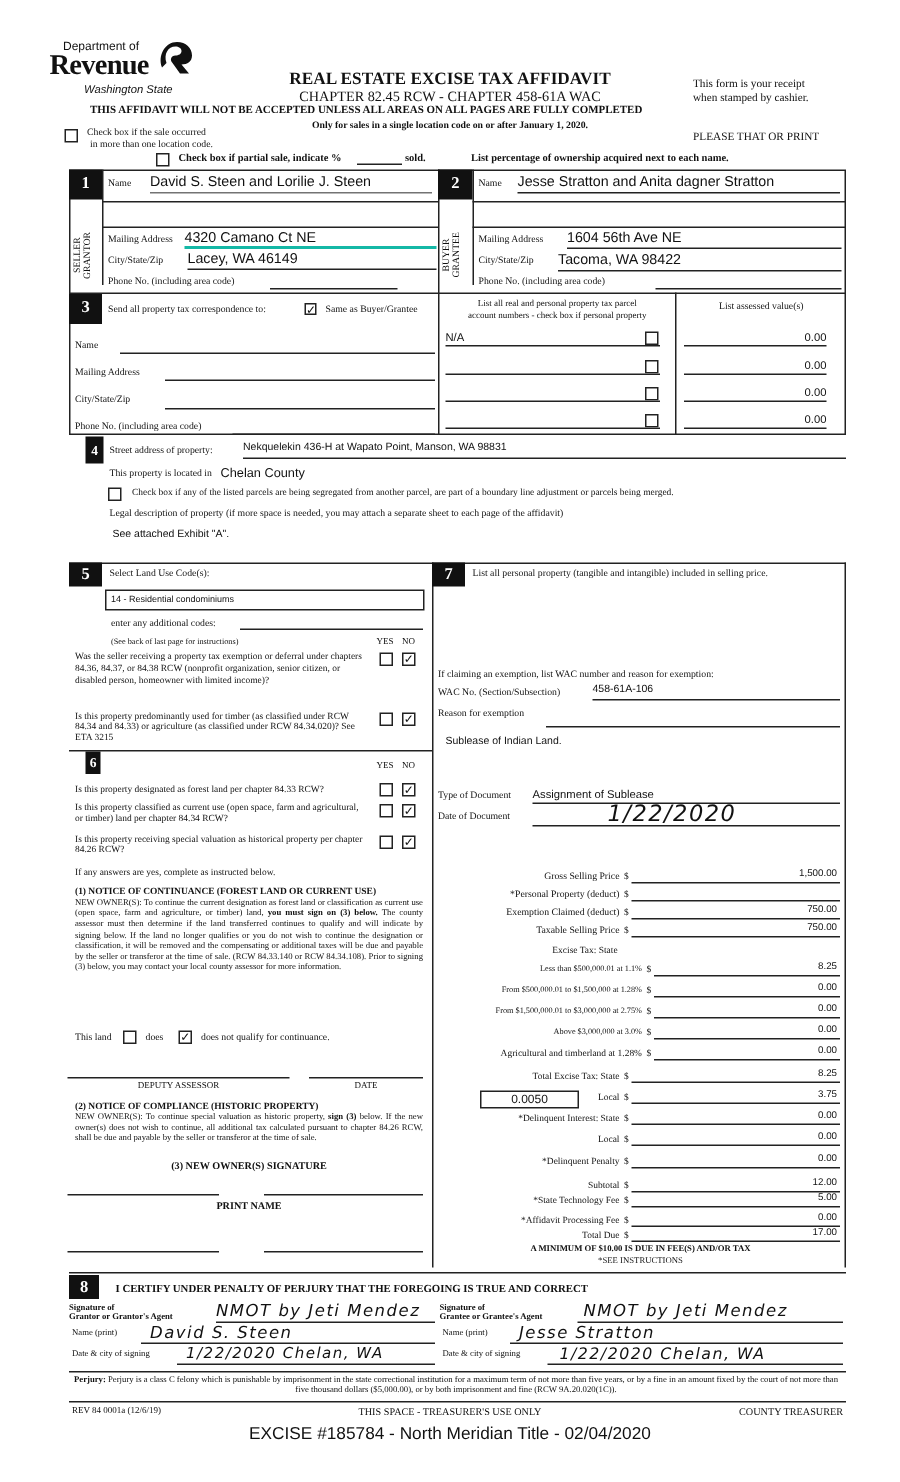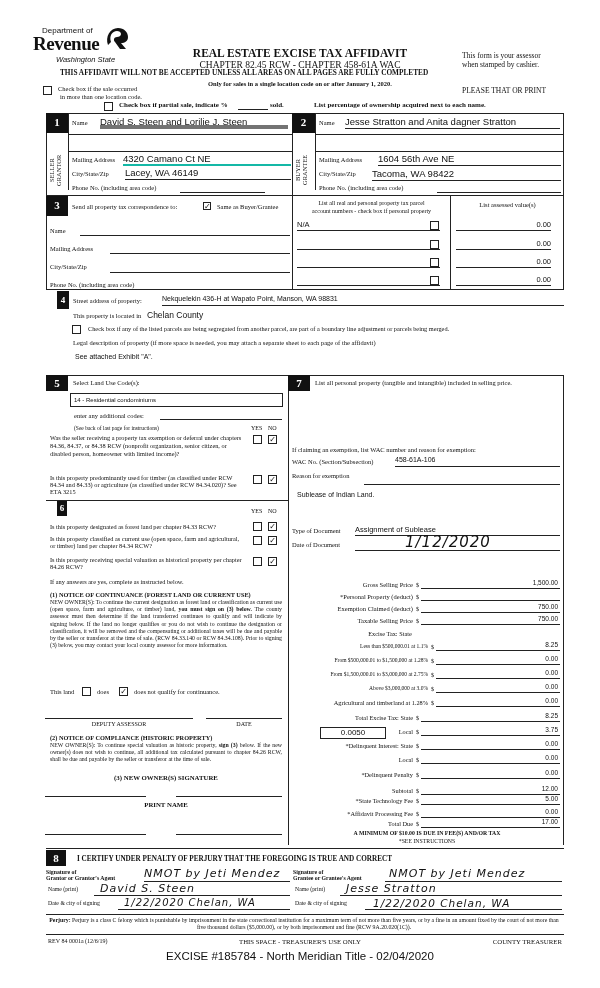--- a/index.html
+++ b/index.html
@@ -30,21 +30,21 @@
       <path d="M4 20 C1 12 6 3 14 3 C20 3 24 7 24 12 C24 16 21 18 17 18 L22 24 L16 24 L11 17 C9 15 10 12 13 12 C15 12 17 11 17 9 C17 7 15 6 13 6 C8 6 5 11 7 17 Z" fill="#111"></path>
     </svg>
   </div>
   <div class="abs sans" style="left:56px;top:55px;font-size:7.5px;font-style:italic;">Washington State</div>
 
   <div class="abs serif" style="left:140px;top:47px;width:320px;text-align:center;font-size:11.5px;font-weight:bold;">REAL ESTATE EXCISE TAX AFFIDAVIT</div>
   <div class="abs serif" style="left:140px;top:60px;width:320px;text-align:center;font-size:9.5px;">CHAPTER 82.45 RCW - CHAPTER 458-61A WAC</div>
   <div class="abs serif" style="left:60px;top:68px;width:480px;font-size:7.3px;font-weight:bold;">THIS AFFIDAVIT WILL NOT BE ACCEPTED UNLESS ALL AREAS ON ALL PAGES ARE FULLY COMPLETED</div>
   <div class="abs serif" style="left:140px;top:80px;width:320px;text-align:center;font-size:6.5px;font-weight:bold;">Only for sales in a single location code on or after January 1, 2020.</div>
 
-  <div class="abs serif" style="left:462px;top:51px;font-size:7.5px;">This form is your assessor</div>
+  <div class="abs serif" style="left:462px;top:51px;font-size:7.5px;">This form is your receipt</div>
   <div class="abs serif" style="left:462px;top:60px;font-size:7.5px;">when stamped by cashier.</div>
   <div class="abs serif" style="left:462px;top:86px;font-size:7.5px;">PLEASE THAT OR PRINT</div>
 
   <div class="cb" style="left:43px;top:86px;"></div>
   <div class="abs serif" style="left:58px;top:85px;font-size:6.5px;">Check box if the sale occurred</div>
   <div class="abs serif" style="left:60px;top:93px;font-size:6.5px;">in more than one location code.</div>
 
   <div class="cb" style="left:104px;top:102px;"></div>
   <div class="abs serif" style="left:119px;top:101px;font-size:7px;font-weight:bold;">Check box if partial sale, indicate %</div>
   <div class="line" style="left:238px;top:101px;width:30px;height:9px;"></div>
@@ -52,21 +52,21 @@
   <div class="abs serif" style="left:314px;top:101px;font-size:7px;font-weight:bold;">List percentage of ownership acquired next to each name.</div>
 </div>
 
 <div class="abs" style="left:46px;top:113px;width:518px;height:177px;border:1px solid #222;"></div>
 
 <div>
   <div class="numbox" style="left:46px;top:113px;width:22px;height:20px;">1</div>
   <div class="vline" style="left:68px;top:113px;height:77px;"></div>
   <div class="vert serif" style="left:48px;top:152px;width:18px;height:36px;"><span>SELLER</span><br><span>GRANTOR</span></div>
   <div class="abs serif tiny" style="left:72px;top:119px;">Name</div>
-  <div class="abs val" style="left:100px;top:116px;width:188px;border-bottom:4px solid #737373;height:13px;">David S. Steen and Lorilie J. Steen</div>
+  <div class="abs val" style="left:100px;top:116px;width:188px;border-bottom:1px solid #737373;height:13px;">David S. Steen and Lorilie J. Steen</div>
   <div class="hline" style="left:68px;top:134px;width:224px;"></div>
   <div class="hline" style="left:68px;top:151px;width:224px;"></div>
   <div class="abs serif tiny" style="left:72px;top:156px;">Mailing Address</div>
   <div class="abs val" style="left:123px;top:153px;width:168px;border-bottom:2px solid #14b8a6;height:13px;">4320 Camano Ct NE</div>
   <div class="abs serif tiny" style="left:72px;top:170px;">City/State/Zip</div>
   <div class="abs val" style="left:125px;top:167px;width:166px;border-bottom:1px solid #222;height:13px;">Lacey, WA 46149</div>
   <div class="abs serif tiny" style="left:72px;top:184px;">Phone No. (including area code)</div>
   <div class="abs" style="left:180px;top:182px;width:85px;border-bottom:1px solid #222;height:11px;"></div>
 </div>
 
@@ -213,21 +213,21 @@
   <div class="abs serif tiny" style="left:292px;top:446px;">If claiming an exemption, list WAC number and reason for exemption:</div>
   <div class="abs serif tiny" style="left:292px;top:458px;">WAC No. (Section/Subsection)</div>
   <div class="abs sans" style="left:395px;top:456px;width:165px;border-bottom:1px solid #222;height:11px;font-size:7px;">458-61A-106</div>
   <div class="abs serif tiny" style="left:292px;top:472px;">Reason for exemption</div>
   <div class="line" style="left:364px;top:478px;width:196px;height:7px;"></div>
   <div class="abs sans" style="left:297px;top:491px;font-size:7px;">Sublease of Indian Land.</div>
 
   <div class="abs serif tiny" style="left:292px;top:527px;">Type of Document</div>
   <div class="abs sans" style="left:355px;top:525px;width:205px;border-bottom:1px solid #222;height:11px;font-size:7.5px;">Assignment of Sublease</div>
   <div class="abs serif tiny" style="left:292px;top:541px;">Date of Document</div>
-  <div class="abs hand" style="left:355px;top:533px;width:205px;border-bottom:1px solid #222;height:18px;font-size:15px;padding-left:50px;line-height:18px;">1/12/2020</div>
+  <div class="abs hand" style="left:355px;top:533px;width:205px;border-bottom:1px solid #222;height:18px;font-size:15px;padding-left:50px;line-height:18px;">1/22/2020</div>
 
   <div id="tax-rows">
       <div class="abs serif" style="left: 233px; top: 581px; width: 180px; text-align: right; font-size: 6.5px;">Gross Selling Price</div>
       <div class="abs serif" style="left: 416px; top: 581px; font-size: 6.3px;">$</div>
       <div class="abs sans right" style="left: 421px; top: 579px; width: 139px; border-bottom: 1px solid rgb(34, 34, 34); height: 10px; font-size: 6.5px; padding-right: 2px;">1,500.00</div>
       <div class="abs serif" style="left: 233px; top: 593px; width: 180px; text-align: right; font-size: 6.5px;">*Personal Property (deduct)</div>
       <div class="abs serif" style="left: 416px; top: 593px; font-size: 6.3px;">$</div>
       <div class="abs sans right" style="left: 421px; top: 591px; width: 139px; border-bottom: 1px solid rgb(34, 34, 34); height: 10px; font-size: 6.5px; padding-right: 2px;"></div>
       <div class="abs serif" style="left: 233px; top: 605px; width: 180px; text-align: right; font-size: 6.5px;">Exemption Claimed (deduct)</div>
       <div class="abs serif" style="left: 416px; top: 605px; font-size: 6.3px;">$</div>

